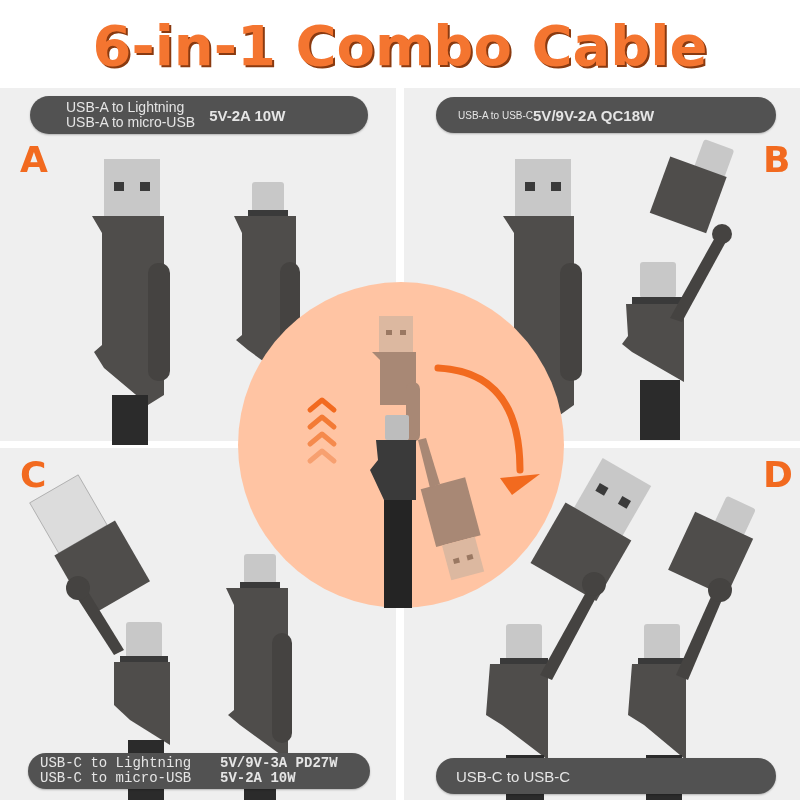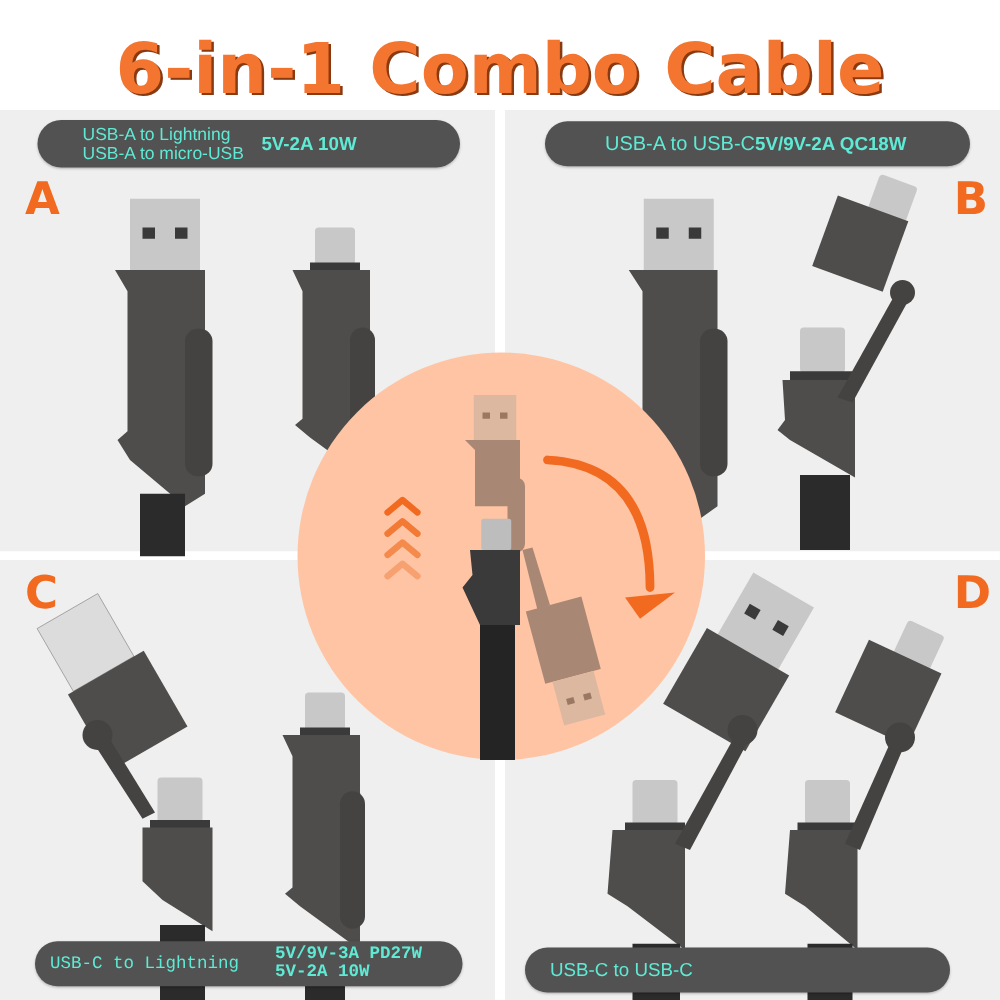--- a/index.html
+++ b/index.html
@@ -1,20 +1,20 @@
 <!DOCTYPE html>
 <html><head>
   <meta charset="utf-8">
   <style>
     * { box-sizing: border-box; margin: 0; padding: 0; }
     html, body { width: 800px; height: 800px; background: #ffffff; overflow: hidden; }
     body { position: relative; font-family: "Liberation Sans", sans-serif; }
 
     .title {
-      position: absolute; left: 0; top: 16px; width: 800px; height: 80px;
+      position: absolute; left: 0; top: 6px; width: 800px; height: 80px;
       text-align: center; font-family: "DejaVu Sans", sans-serif;
       font-weight: bold; font-size: 56px; letter-spacing: 0px;
       color: #f47530;
       text-shadow: 2px 2px 0 #8a3a10;
       line-height: 80px;
     }
 
     .panel {
       position: absolute; background: #efefef;
     }
@@ -23,21 +23,21 @@
     .panel.c { left: 0; top: 448px; width: 396px; height: 352px; }
     .panel.d { left: 404px; top: 448px; width: 396px; height: 352px; }
 
     .letter {
       position: absolute; color: #f26a1f; font-weight: bold;
       font-family: "DejaVu Sans", sans-serif; font-size: 36px; line-height: 40px;
     }
 
     .pill {
       position: absolute; background: #525252; border-radius: 20px;
-      color: #5eead4; display: flex; align-items: center;
+      color: #e5e5e5; display: flex; align-items: center;
       box-shadow: 0 1px 2px rgba(0,0,0,0.25);
     }
     .pill .left { font-size: 14px; line-height: 15px; }
     .pill .right { font-size: 15px; font-weight: bold; line-height: 15px; }
 
     .circle {
       position: absolute; left: 238px; top: 282px; width: 326px; height: 326px;
       border-radius: 50%; background: #ffc4a3;
     }
 
@@ -185,29 +185,30 @@
 
 <div class="pill" style="left:30px; top:96px; width:338px; height:38px; padding-left:36px;">
   <div class="left">
     <div>USB-A to Lightning</div>
     <div>USB-A to micro-USB</div>
   </div>
   <div class="right" style="margin-left:14px;">5V-2A 10W</div>
 </div>
 
 <div class="pill" style="left:436px; top:97px; width:340px; height:36px; padding-left:22px;">
-  <div class="left" style="font-size:16px;margin-left:26px;">USB-A to USB-C</div>
+  <div class="left" style="font-size:10px;">USB-A to USB-C</div>
   <div class="right" style="">5V/9V-2A QC18W</div>
 </div>
 
 <div class="pill" style="left:28px; top:753px; width:342px; height:36px; padding-left:12px;font-family:Liberation Mono, monospace;">
   <div class="left" style="width:180px;">
     <div>USB-C to Lightning</div>
+    <div>USB-C to micro-USB</div>
   </div>
   <div class="right" style="font-size:14px;">
     <div>5V/9V-3A PD27W</div>
     <div>5V-2A 10W</div>
   </div>
 </div>
 
-<div class="pill" style="left:420px; top:758px; width:340px; height:36px; padding-left:20px;justify-content:space-between;">
+<div class="pill" style="left:436px; top:758px; width:340px; height:36px; padding-left:20px;justify-content:space-between;">
   <div class="left" style="font-size:15px; width:150px;">USB-C to USB-C</div>
 </div>
 
 </body></html>

